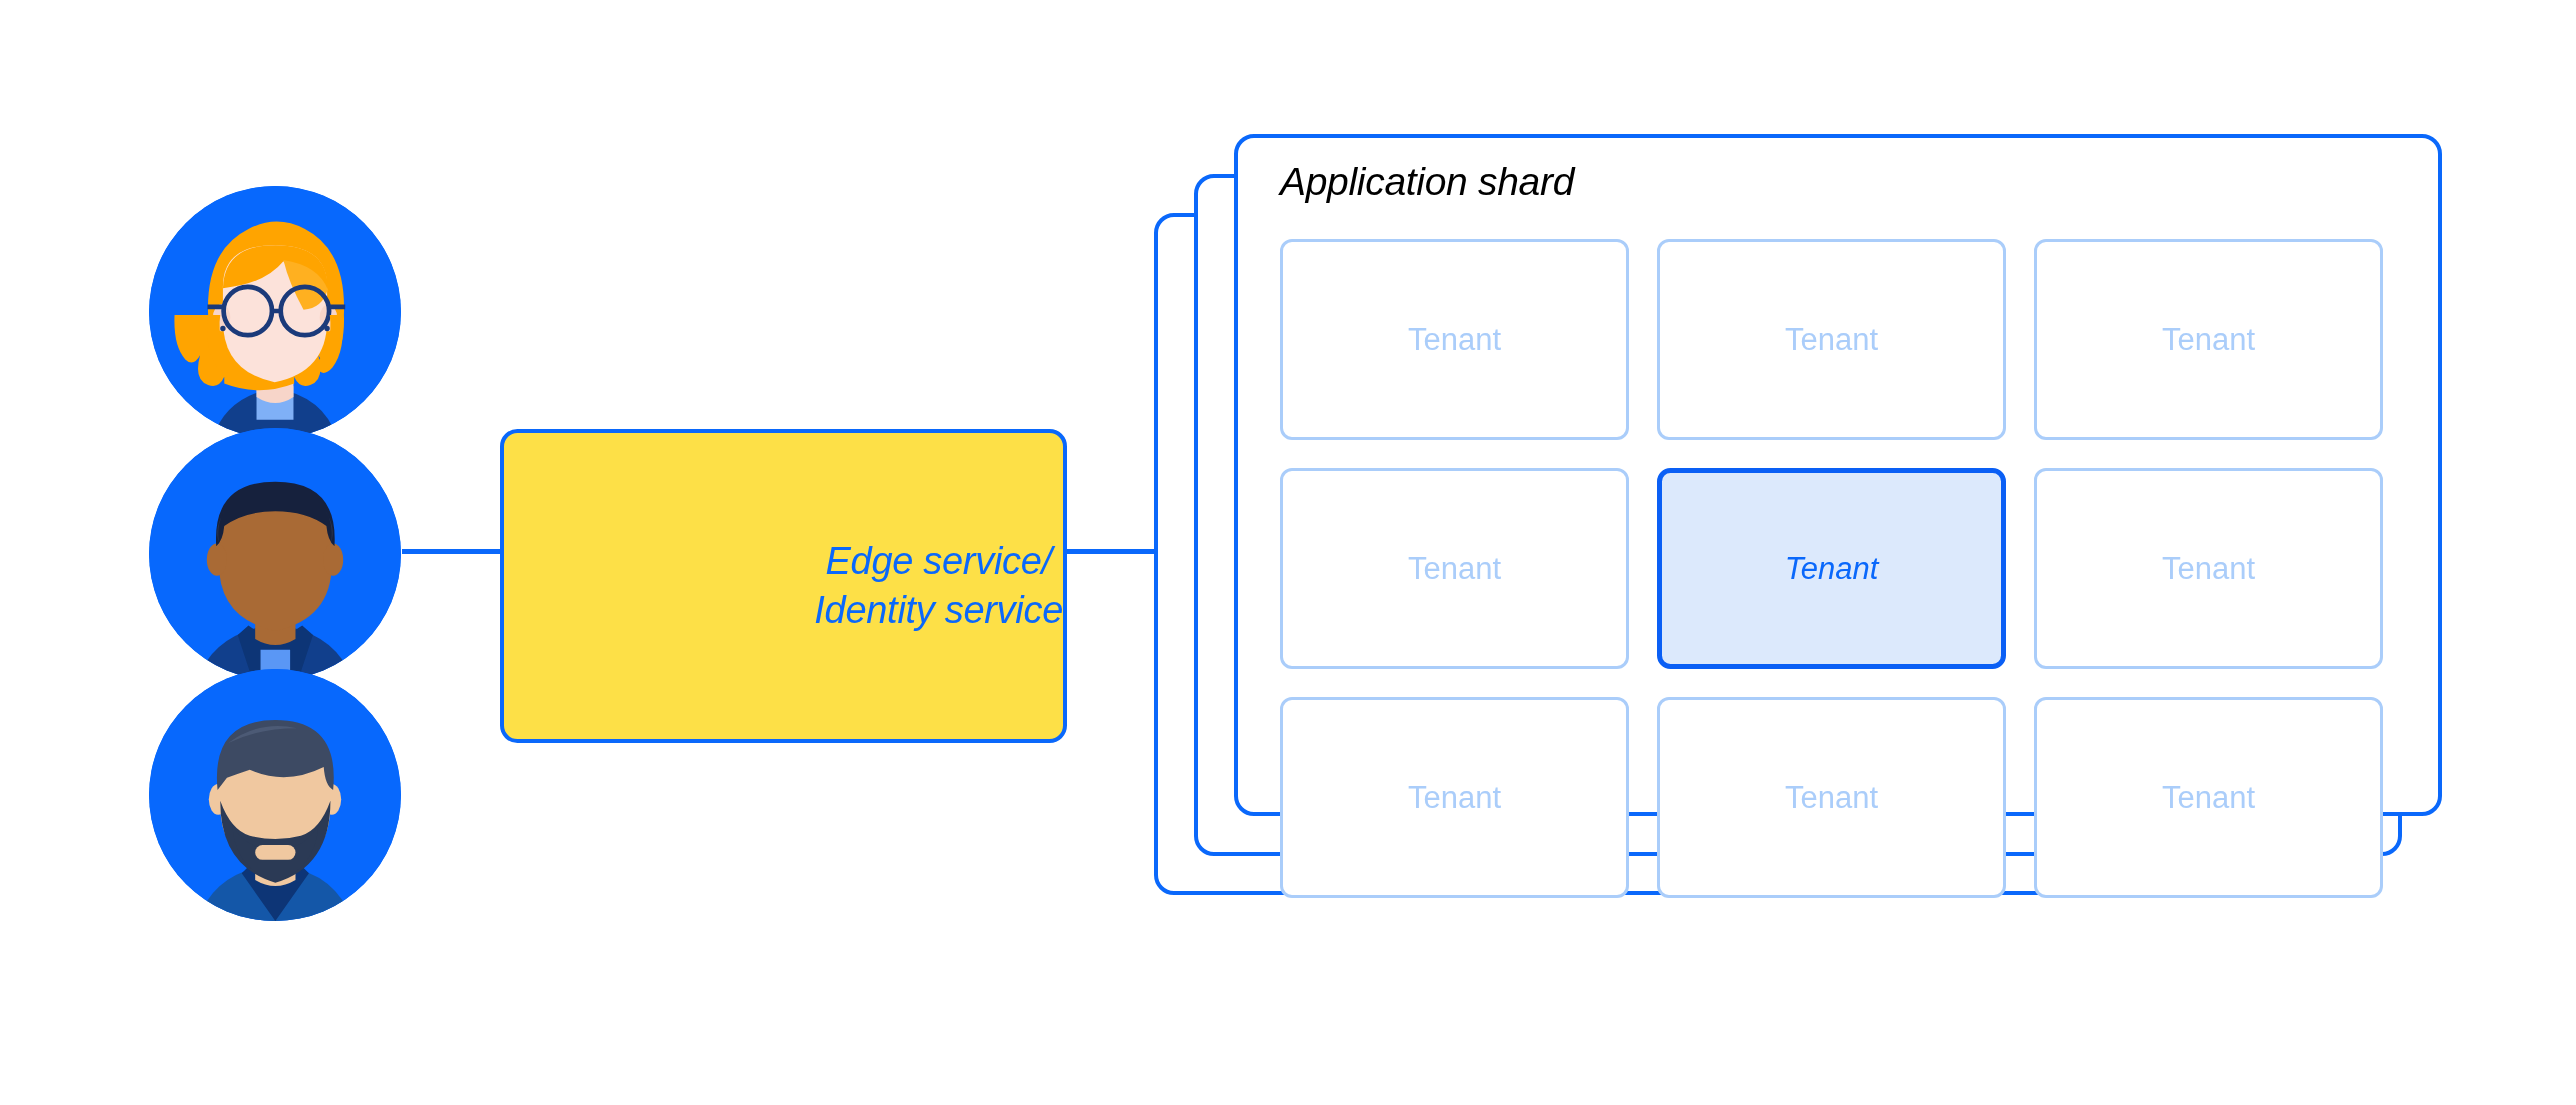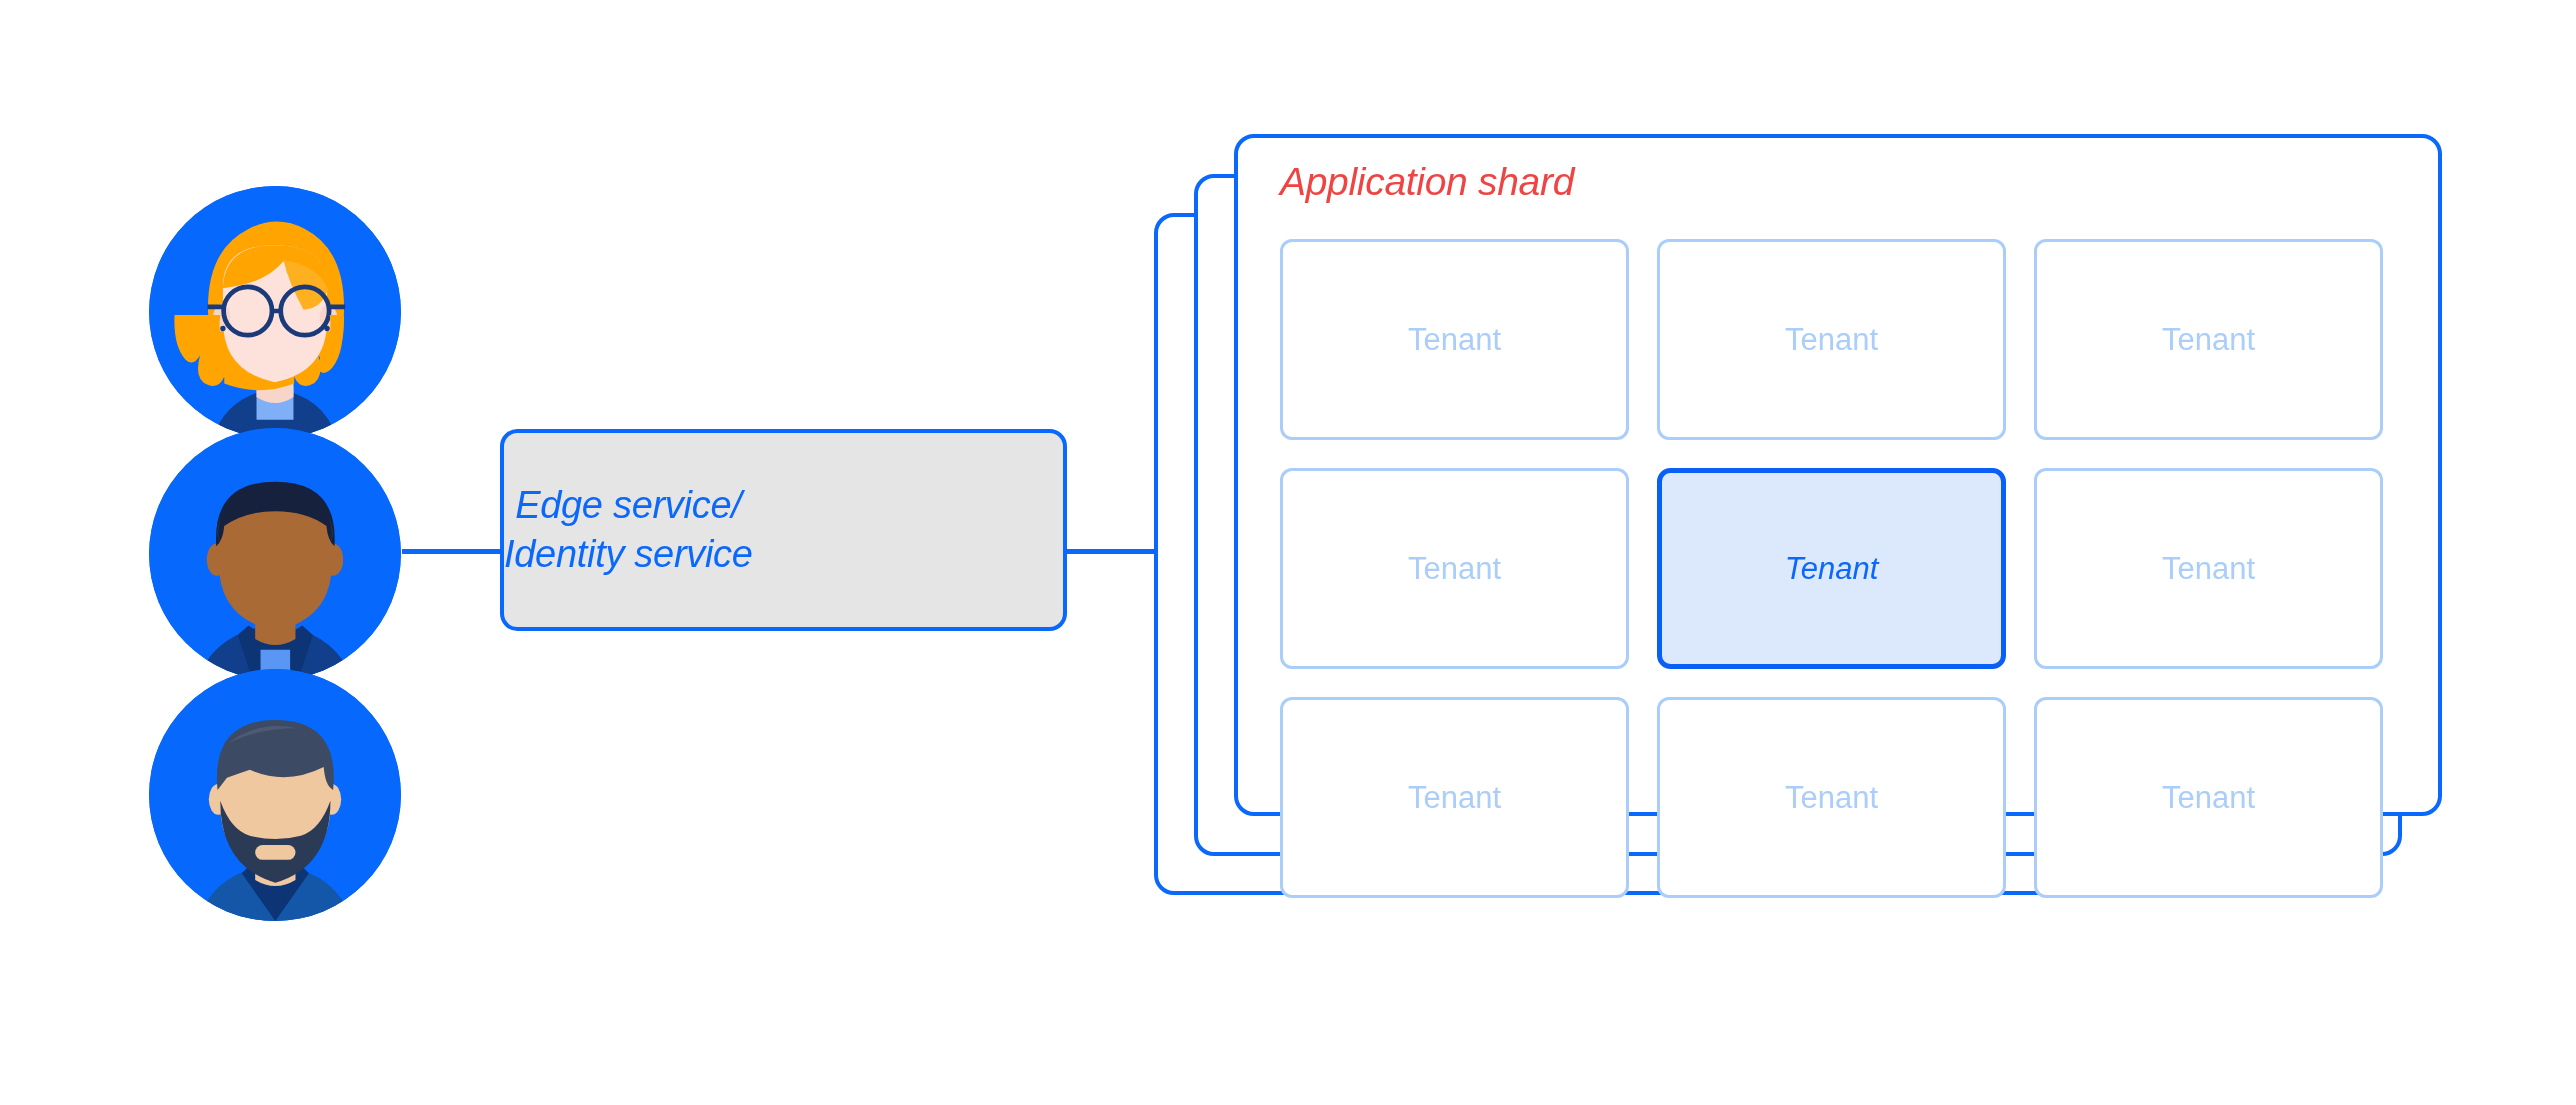--- a/index.html
+++ b/index.html
@@ -9,36 +9,36 @@
 
   
   .avatar{position:absolute;width:252px;height:252px;border-radius:50%;
           overflow:hidden;background:#0768fd;}
   .avatar svg{display:block;width:252px;height:252px;}
 
   
   .line{position:absolute;background:#0a68fb;}
 
   
-  .edge-box{position:absolute;left:500px;top:429px;width:567px;height:202px;
-            border:4.7px solid #0a68fb;border-radius:17.4px;background:#e5e5e5;
+  .edge-box{position:absolute;left:500px;top:429px;width:567px;height:314px;
+            border:4.7px solid #0a68fb;border-radius:17.4px;background:#fde047;
             box-sizing:border-box;display:flex;align-items:center;
-            justify-content:flex-start;}
+            justify-content:flex-end;}
   .edge-text{font-style:italic;font-size:38px;line-height:1.28;color:#0a68fb;
              text-align:center;letter-spacing:-0.3px;white-space:pre-line;}
 
   
   .shard{position:absolute;border:4.7px solid #0a68fb;border-radius:20px;
          background:#ffffff;box-sizing:border-box;}
   .shard-back3{left:1154px;top:213px;width:1208px;height:682px;}
   .shard-back2{left:1194px;top:174px;width:1208px;height:682px;}
   .shard-front{left:1234px;top:134px;width:1208px;height:682px;padding:0;}
 
   .shard-title{position:absolute;left:42px;top:21.5px;font-style:italic;
-               font-size:39px;color:#ef4444;letter-spacing:-0.3px;}
+               font-size:39px;color:#000000;letter-spacing:-0.3px;}
 
   .tenant-grid{position:absolute;left:42px;top:101px;
                display:grid;grid-template-columns:repeat(3,349px);
                grid-template-rows:repeat(3,201px);
                column-gap:53px;row-gap:53px;gap:28px;}
 
   .tenant{border:3.4px solid #aacdfa;border-radius:12px;background:#ffffff;
           box-sizing:border-box;display:flex;align-items:center;
           justify-content:center;font-size:31px;color:#aacdfa;}
   .tenant.active{border:5.4px solid #0a5ff5;background:#dce9fc;color:#0a68fb;

